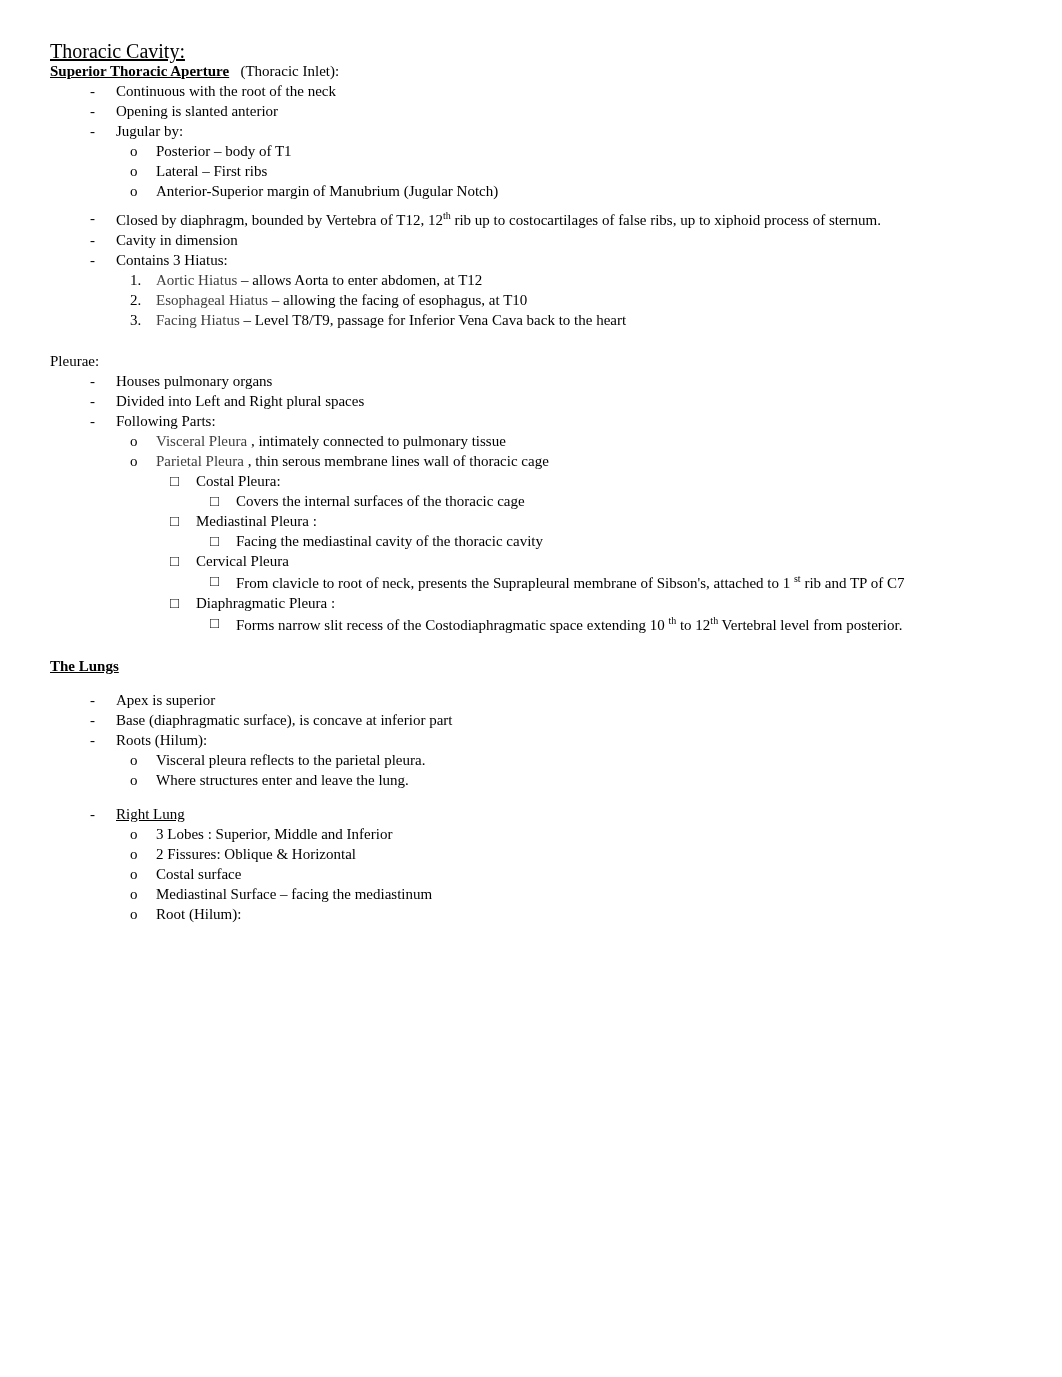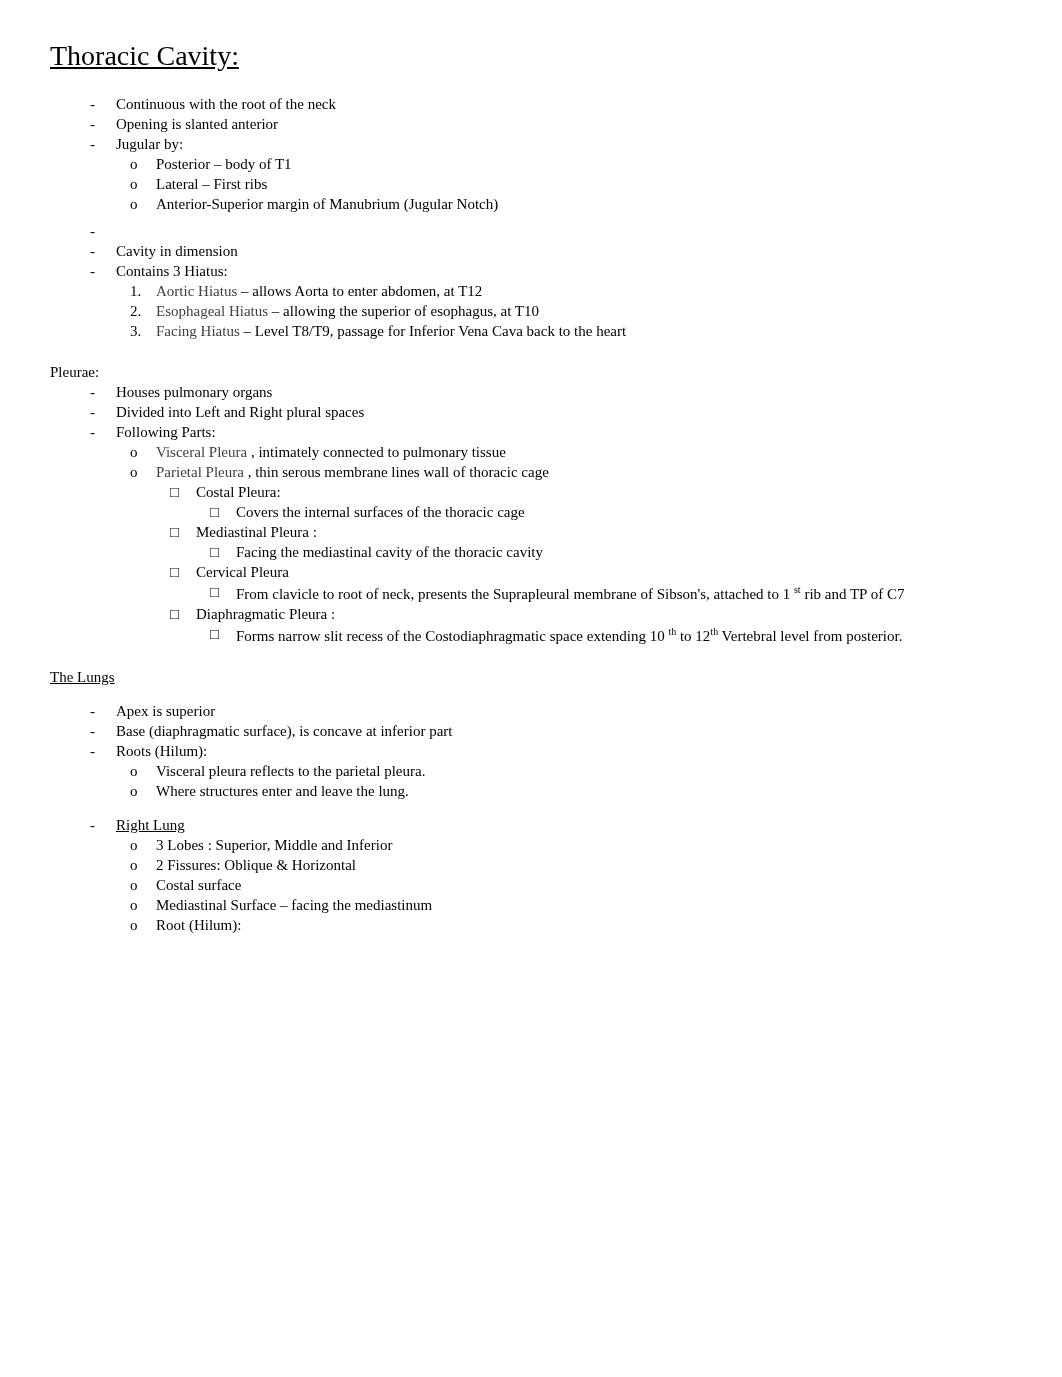--- a/index.html
+++ b/index.html
@@ -10,23 +10,22 @@
     body {
       background: #ffffff;
       font-family: "Times New Roman", Times, serif;
       font-size: 15px;
       color: #000000;
       padding: 40px 50px 40px 50px;
       width: 1062px;
       min-height: 1377px;
     }
     h1.page-title {
-      font-size: 28px;
+      font-size: 20px;
       font-weight: normal;
-      margin-bottom: 24px;
       text-decoration: underline;
     }
     .red { color: #404040; }
     .indent-1 {
       margin-left: 40px;
     }
     .indent-2 {
       margin-left: 80px;
     }
     .indent-3 {
@@ -87,20 +86,24 @@
     sup {
       font-size: 10px;
     }
   </style>
 </head>
 <body>
 
 <h1 class="page-title">Thoracic Cavity:</h1>
 
 <div class="section-block">
+  <p class="line">
+    <span style="text-decoration:underline; font-weight:bold;">Superior Thoracic Aperture</span>
+    <span>&nbsp; (Thoracic Inlet):</span>
+  </p>
   <div class="indent-1 list-item-dash">
     <span class="dash">-</span>
     <span>Continuous with the root of the neck</span>
   </div>
   <div class="indent-1 list-item-dash">
     <span class="dash">-</span>
     <span>Opening is slanted anterior</span>
   </div>
   <div class="indent-1 list-item-dash">
     <span class="dash">-</span>
@@ -116,41 +119,42 @@
   </div>
   <div class="indent-2 list-item-o">
     <span class="o-marker">o</span>
     <span>Anterior-Superior margin of Manubrium (Jugular Notch)</span>
   </div>
 </div>
 
 <div class="section-block">
   <div class="indent-1 list-item-dash">
     <span class="dash">-</span>
+    <span>Closed by diaphragm, bounded by Vertebra of T12, 12<sup>th</sup> rib up to costocartilages of false ribs, up to xiphoid process of sternum.</span>
   </div>
   <div class="indent-1 list-item-dash">
     <span class="dash">-</span>
     <span>Cavity in dimension</span>
   </div>
   <div class="indent-1 list-item-dash">
     <span class="dash">-</span>
     <span>Contains 3 Hiatus:</span>
   </div>
   <div class="indent-2 list-item-num">
     <span class="num">1.</span>
     <span>
       <span class="red">Aortic Hiatus</span>
       <span> – allows Aorta to enter abdomen, at T12</span>
     </span>
   </div>
   <div class="indent-2 list-item-num">
     <span class="num">2.</span>
     <span>
       <span class="red">Esophageal Hiatus</span>
-      <span> – allowing the superior of esophagus, at T10</span>
+      <span> – allowing the facing of esophagus, at T10</span>
     </span>
   </div>
   <div class="indent-2 list-item-num">
     <span class="num">3.</span>
     <span>
       <span class="red">Facing Hiatus</span>
       <span>– Level T8/T9, passage for Inferior Vena Cava back to the heart</span>
     </span>
   </div>
 </div>
@@ -222,21 +226,21 @@
   <div class="indent-4 list-item-sq2">
     <span class="sq2-marker">□</span>
     <span>Forms narrow slit recess of the Costodiaphragmatic space extending 10 <sup>th</sup> to 12<sup>th</sup> Vertebral level from posterior.</span>
   </div>
 </div>
 
 <div class="blank-line"></div>
 
 <div class="section-block">
   <p class="line">
-    <span style="text-decoration:underline;">The Lungs</span>
+    <span style="text-decoration:underline;font-weight:bold;">The Lungs</span>
   </p>
   <div class="blank-line"></div>
   <div class="indent-1 list-item-dash">
     <span class="dash">-</span>
     <span>Apex is superior</span>
   </div>
   <div class="indent-1 list-item-dash">
     <span class="dash">-</span>
     <span>Base (diaphragmatic surface), is concave at inferior part</span>
   </div>

